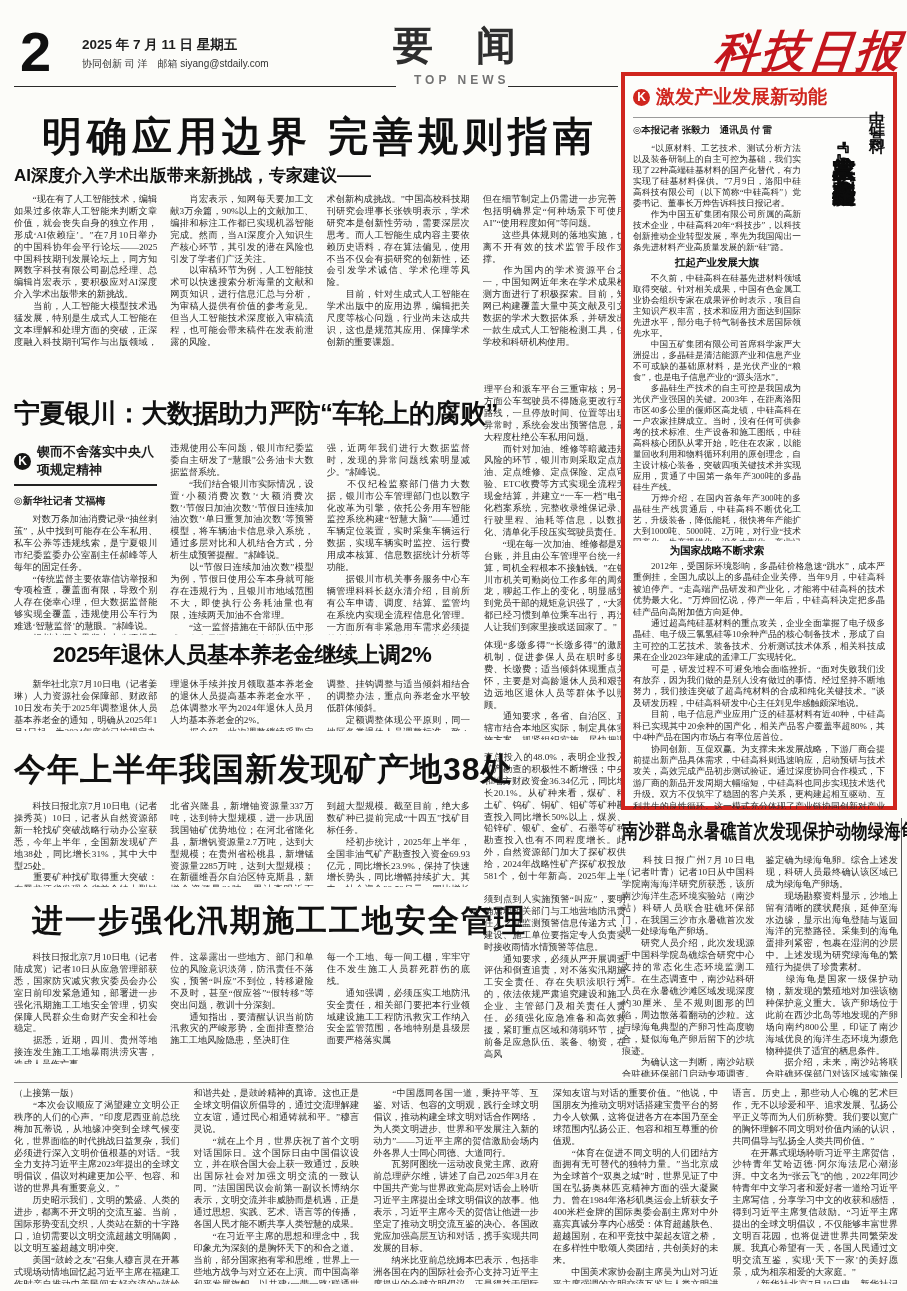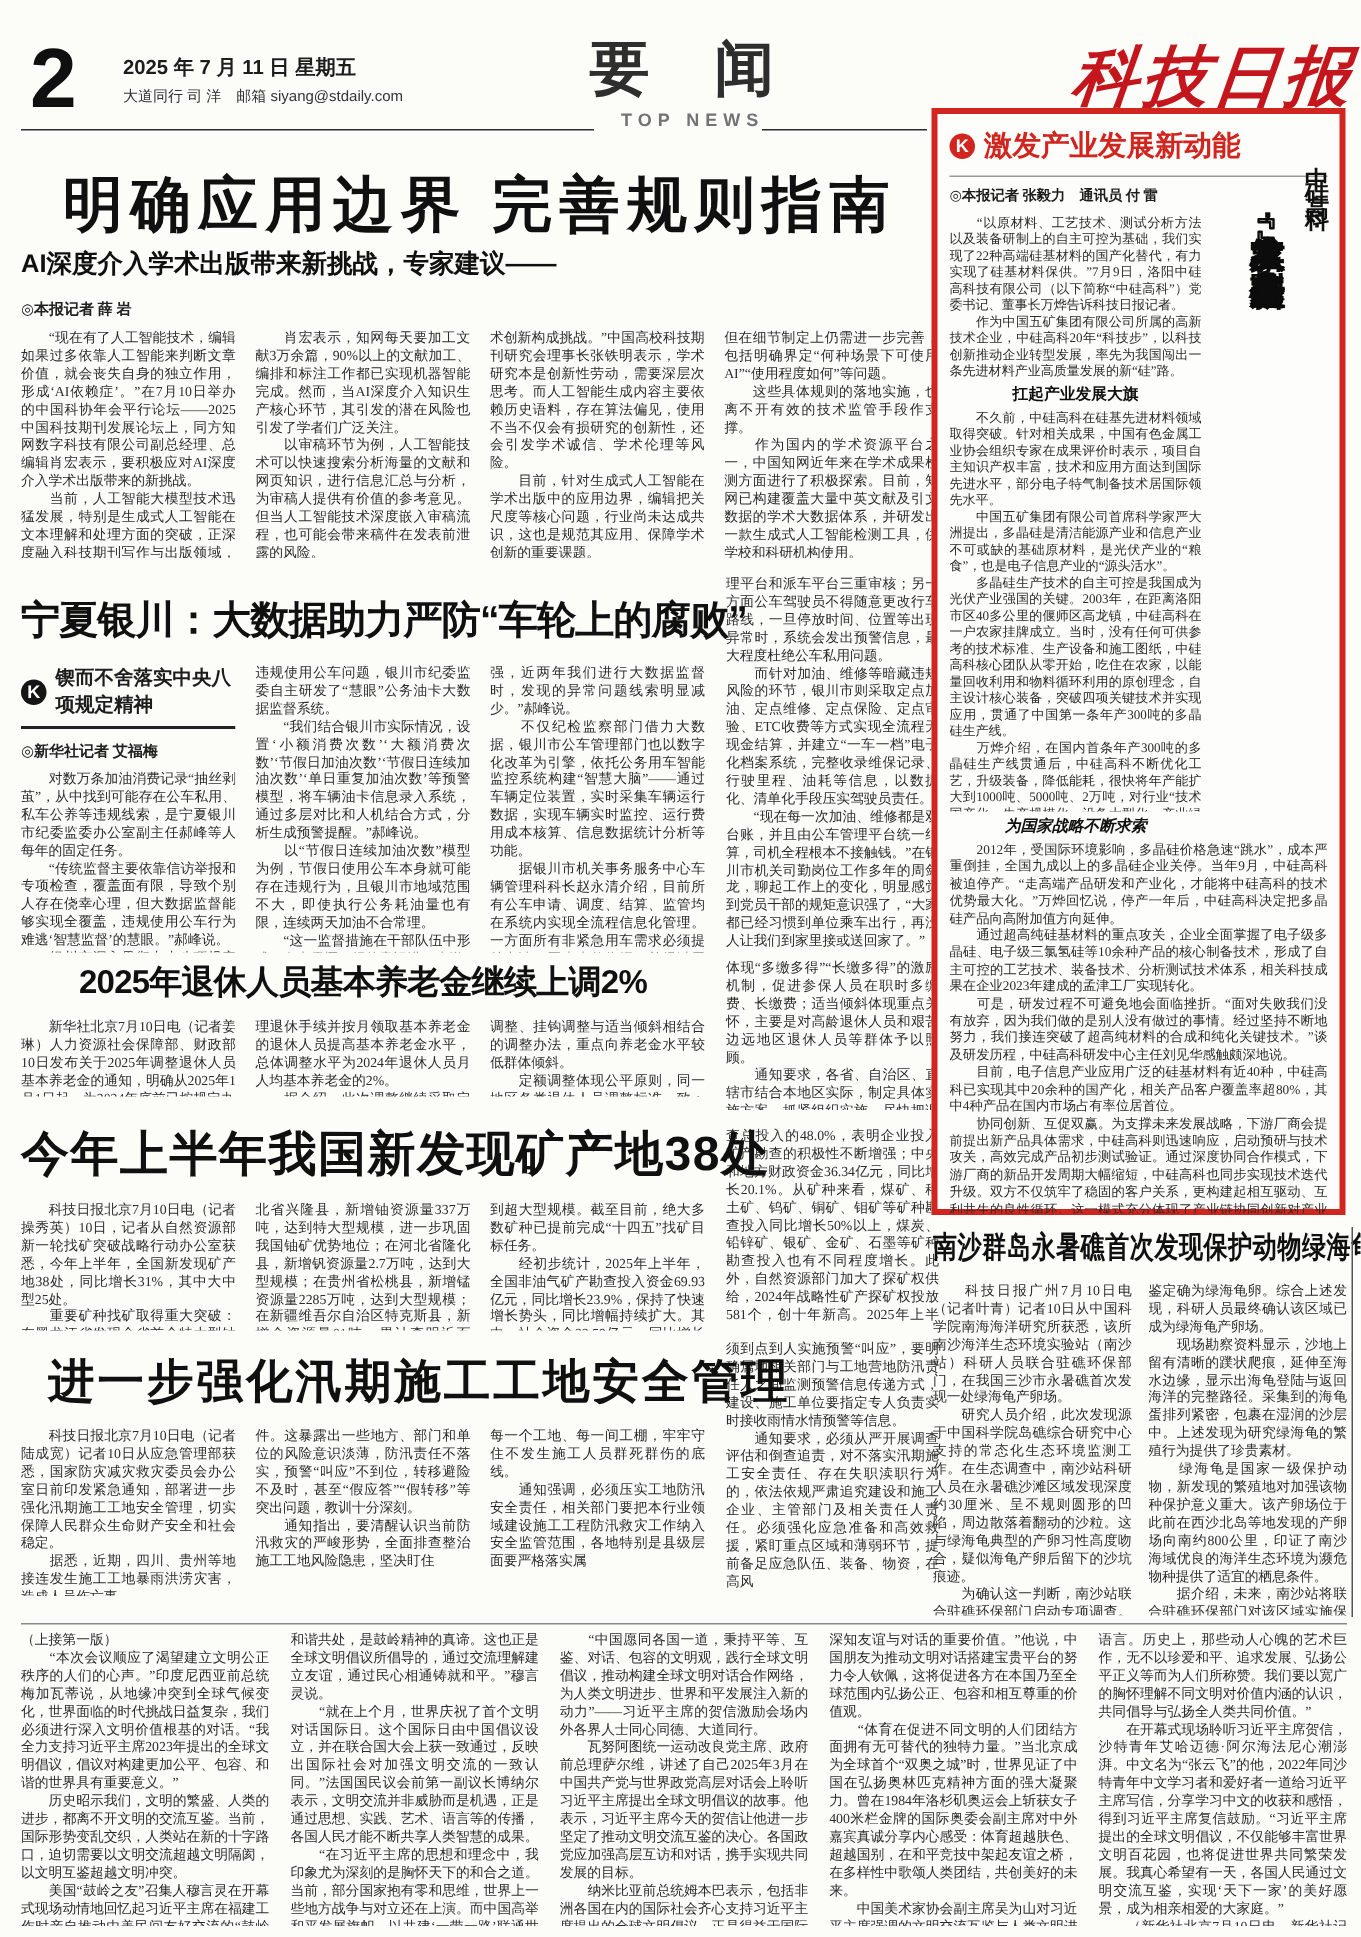--- a/index.html
+++ b/index.html
@@ -70,31 +70,30 @@
   .kicker-sm{font-size:17px;font-weight:900;}
   .nx-kicker{display:flex;align-items:center;gap:6px;font-size:13px;font-weight:900;
     font-family:"Liberation Sans",sans-serif;border-bottom:2px solid #222;padding-bottom:5px;}
   #vline-right{left:901px;top:818px;width:1px;height:260px;background:#555;}
 </style>
 </head>
 <body>
 
 <div class="abs hl" id="pagenum">2</div>
 <div class="abs sans" id="hdr-date">2025 年 7 月 11 日  星期五</div>
-<div class="abs sans" id="hdr-editor">大道同行 司 洋　邮箱 siyang@stdaily.com</div>
+<div class="abs sans" id="hdr-editor">协同创新 司 洋　邮箱 siyang@stdaily.com</div>
 <div class="abs rule" style="left:14px;top:86px;width:382px;"></div>
 <div class="abs hl" id="sec-title">要 闻</div>
 <div class="abs sans" id="sec-en">TOP NEWS</div>
 <div class="abs rule" style="left:508px;top:86px;width:110px;"></div>
 <div class="abs" id="masthead">科技日报</div>
 
 <div class="abs" style="left:14px;top:103px;width:612px;">
   <div class="hl h-ai" style="margin-top:6px;">明确应用边界  完善规则指南</div>
   <div class="hl kicker-sm">AI深度介入学术出版带来新挑战，专家建议——</div>
-  <div class="byline" style="margin-top:12px;">◎本报记者 薛 岩</div>
   <div class="cols" style="margin-top:7px;height:152px;">
     <div class="body-col">　　“现在有了人工智能技术，编辑如果过多依靠人工智能来判断文章价值，就会丧失自身的独立作用，形成‘AI依赖症’。”在7月10日举办的中国科协年会平行论坛——2025中国科技期刊发展论坛上，同方知网数字科技有限公司副总经理、总编辑肖宏表示，要积极应对AI深度介入学术出版带来的新挑战。
 　　当前，人工智能大模型技术迅猛发展，特别是生成式人工智能在文本理解和处理方面的突破，正深度融入科技期刊写作与出版领域，显著提升学术出版质效。</div>
     <div class="body-col">　　肖宏表示，知网每天要加工文献3万余篇，90%以上的文献加工、编排和标注工作都已实现机器智能完成。然而，当AI深度介入知识生产核心环节，其引发的潜在风险也引发了学者们广泛关注。
 　　以审稿环节为例，人工智能技术可以快速搜索分析海量的文献和网页知识，进行信息汇总与分析，为审稿人提供有价值的参考意见。但当人工智能技术深度嵌入审稿流程，也可能会带来稿件在发表前泄露的风险。
 　　为此，肖宏建议，建立完善的数据安保措施和本地化内容库，这样既能确保数据不出现、保障安全，又能支持外部专家调用数据进行审稿。
 　　“过分地依赖人工智能可能会对学</div>
     <div class="body-col">术创新构成挑战。”中国高校科技期刊研究会理事长张铁明表示，学术研究本是创新性劳动，需要深层次思考。而人工智能生成内容主要依赖历史语料，存在算法偏见，使用不当不仅会有损研究的创新性，还会引发学术诚信、学术伦理等风险。
 　　目前，针对生成式人工智能在学术出版中的应用边界，编辑把关尺度等核心问题，行业尚未达成共识，这也是规范其应用、保障学术创新的重要课题。
 　　“关键在于要制定明确的规则。”张铁明表示，目前，国内的一些行业协会、出版机构已经制定人工智能应用于学术出版的相关指南、规则，包括《学术出版中的AIGC使用边界指南2.0》等，</div>
@@ -190,21 +189,21 @@
 
   <div class="narrow" style="margin-top:6px;height:398px;overflow:hidden;">
     <div class="smallbody">　　“以原材料、工艺技术、测试分析方法以及装备研制上的自主可控为基础，我们实现了22种高端硅基材料的国产化替代，有力实现了硅基材料保供。”7月9日，洛阳中硅高科技有限公司（以下简称“中硅高科”）党委书记、董事长万烨告诉科技日报记者。
 　　作为中国五矿集团有限公司所属的高新技术企业，中硅高科20年“科技步”，以科技创新推动企业转型发展，率先为我国闯出一条先进材料产业高质量发展的新“硅”路。</div>
     <div class="subhead">扛起产业发展大旗</div>
     <div class="smallbody">　　不久前，中硅高科在硅基先进材料领域取得突破。针对相关成果，中国有色金属工业协会组织专家在成果评价时表示，项目自主知识产权丰富，技术和应用方面达到国际先进水平，部分电子特气制备技术居国际领先水平。
 　　中国五矿集团有限公司首席科学家严大洲提出，多晶硅是清洁能源产业和信息产业不可或缺的基础原材料，是光伏产业的“粮食”，也是电子信息产业的“源头活水”。
 　　多晶硅生产技术的自主可控是我国成为光伏产业强国的关键。2003年，在距离洛阳市区40多公里的偃师区高龙镇，中硅高科在一户农家挂牌成立。当时，没有任何可供参考的技术标准、生产设备和施工图纸，中硅高科核心团队从零开始，吃住在农家，以能量回收利用和物料循环利用的原创理念，自主设计核心装备，突破四项关键技术并实现应用，贯通了中国第一条年产300吨的多晶硅生产线。
 　　万烨介绍，在国内首条年产300吨的多晶硅生产线贯通后，中硅高科不断优化工艺，升级装备，降低能耗，很快将年产能扩大到1000吨、5000吨、2万吨，对行业“技术国产化、生产规模化、设备大型化、产业绿色化”起到了良好示范作用，大幅提升了中国多晶硅的核心竞争力。</div>
   </div>
-  <div class="subhead" style="width:168px;font-style:italic;">为国家战略不断求索</div>
+  <div class="subhead" style="width:168px;">为国家战略不断求索</div>
   <div class="smallbody" style="margin-top:2px;height:248px;font-size:8.9px;line-height:11.4px;">　　2012年，受国际环境影响，多晶硅价格急速“跳水”，成本严重倒挂，全国九成以上的多晶硅企业关停。当年9月，中硅高科被迫停产。“走高端产品研发和产业化，才能将中硅高科的技术优势最大化。”万烨回忆说，停产一年后，中硅高科决定把多晶硅产品向高附加值方向延伸。
 　　通过超高纯硅基材料的重点攻关，企业全面掌握了电子级多晶硅、电子级三氯氢硅等10余种产品的核心制备技术，形成了自主可控的工艺技术、装备技术、分析测试技术体系，相关科技成果在企业2023年建成的孟津工厂实现转化。
 　　可是，研发过程不可避免地会面临挫折。“面对失败我们没有放弃，因为我们做的是别人没有做过的事情。经过坚持不断地努力，我们接连突破了超高纯材料的合成和纯化关键技术。”谈及研发历程，中硅高科研发中心主任刘见华感触颇深地说。
 　　目前，电子信息产业应用广泛的硅基材料有近40种，中硅高科已实现其中20余种的国产化，相关产品客户覆盖率超80%，其中4种产品在国内市场占有率位居首位。
 　　协同创新、互促双赢。为支撑未来发展战略，下游厂商会提前提出新产品具体需求，中硅高科则迅速响应，启动预研与技术攻关，高效完成产品初步测试验证。通过深度协同合作模式，下游厂商的新品开发周期大幅缩短，中硅高科也同步实现技术迭代升级。双方不仅筑牢了稳固的客户关系，更构建起相互驱动、互利共生的良性循环。这一模式充分体现了产业链协同创新对产业升级的支撑作用。
 　　“每两台国产新能源汽车中就有一台使用了我们的产品，全球每5台5G手机中至少有1台要用到我们的材料。”万烨说，从民族多晶硅的开拓者，到高端硅基材料的先行者，中硅高科通过技术迭代、产品升级和智能化改造，完成了从传统制造向高端材料供应的转型升级，并努力成为服务国家战略需求和引领产业发展的战略性科技力量。</div>
 </div>
 
 <div class="abs" style="left:622px;top:818px;width:276px;height:260px;">
   <div class="hl" id="turtle-head">南沙群岛永暑礁首次发现保护动物绿海龟</div>

